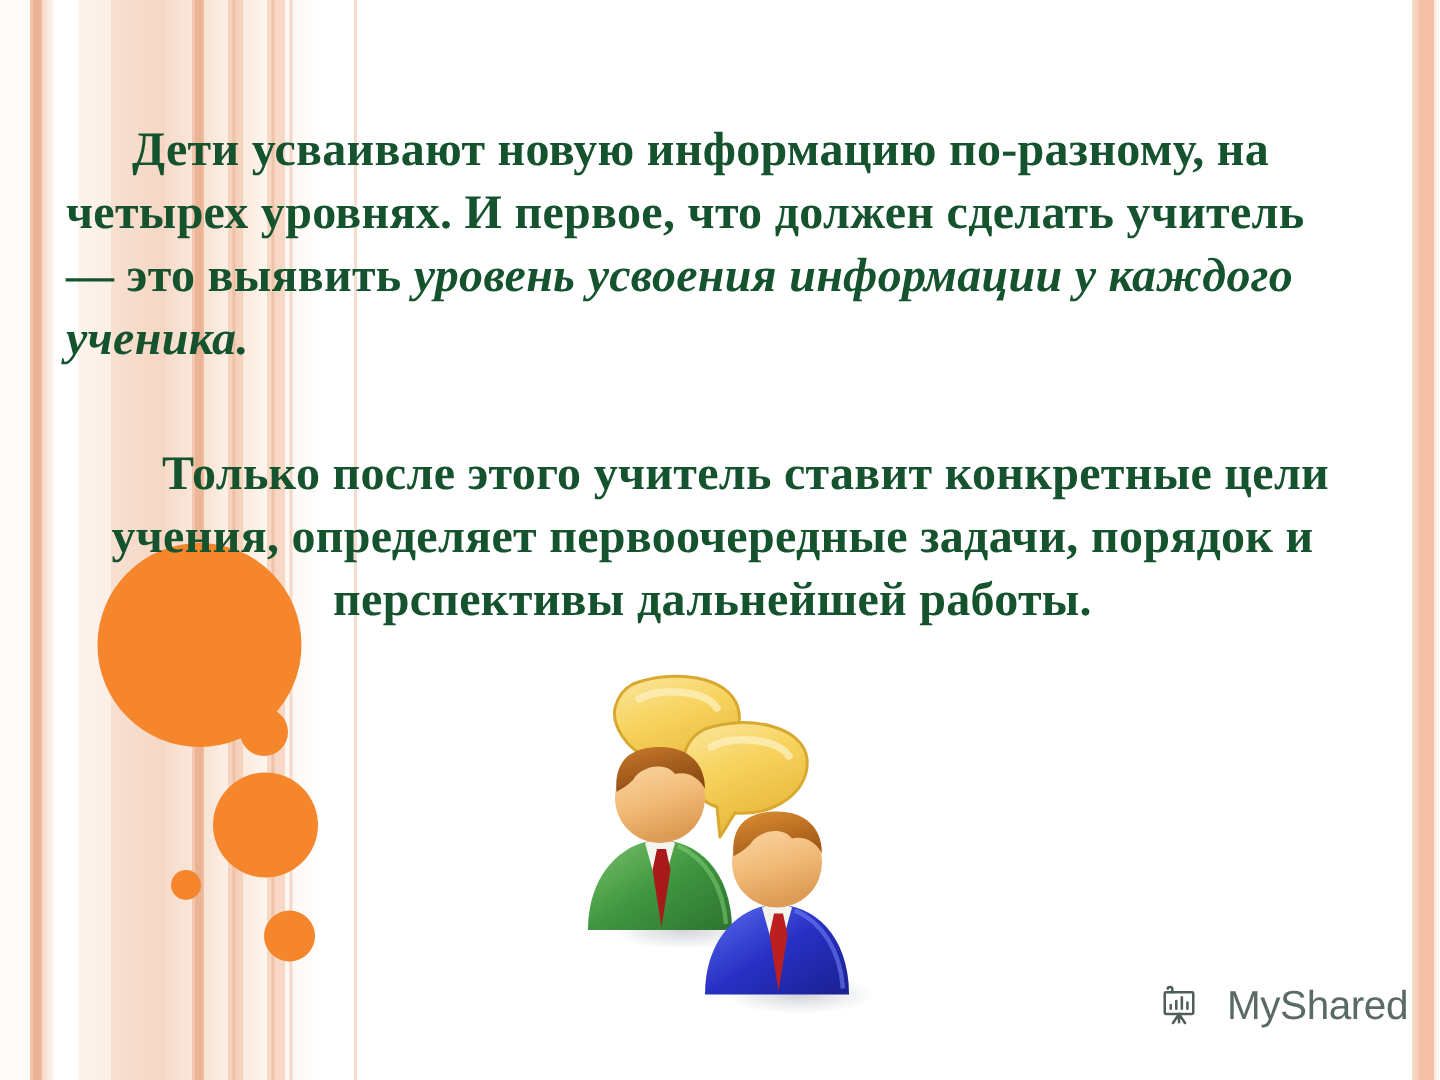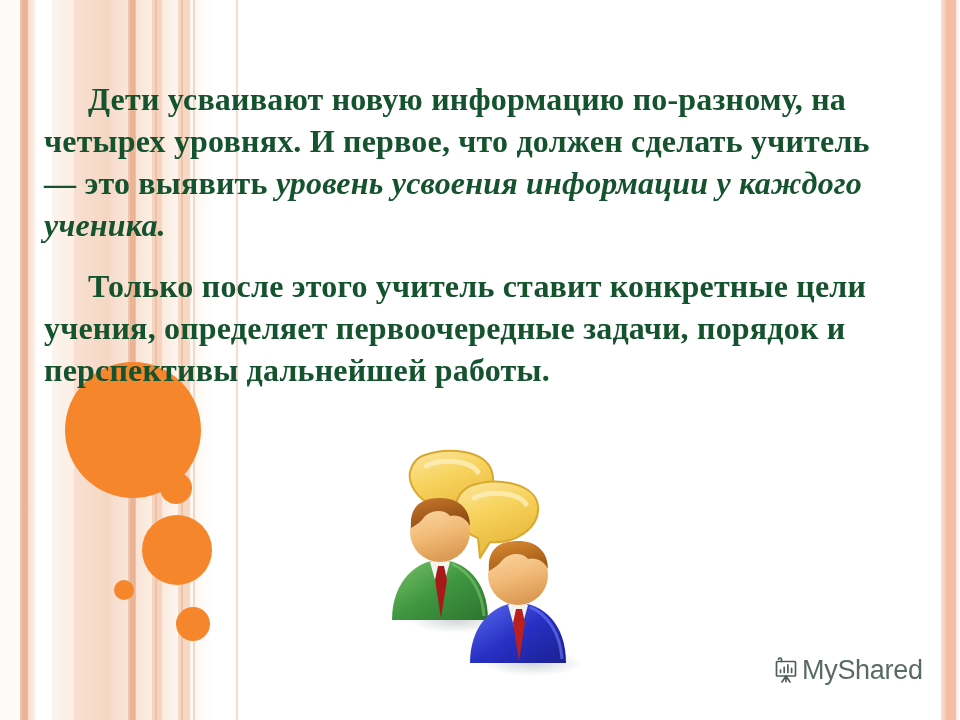--- a/index.html
+++ b/index.html
@@ -84,21 +84,22 @@
     color: #14532d;
     font-family: "Liberation Serif", serif;
     font-weight: bold;
     font-size: 32px;
     line-height: 42px;
     margin: 0;
     letter-spacing: 0.2px;
     text-indent: 44px;
   }
   .para.p2 {
-    margin-top: 19px;
+    margin-top: 48px;
+    text-align: center;
   }
   .ital {
     font-style: italic;
   }
 
   
   .people {
     position: absolute;
     left: 378px;
     top: 448px;
@@ -107,21 +108,21 @@
   }
   .people svg { display: block; }
 
   
   .logo {
     position: absolute;
     left: 772px;
     top: 655px;
     display: flex;
     align-items: center;
-    gap: 0;
+    gap: 16px;
   }
   .logo-icon { width: 30px; height: 30px; display: block; }
   .logo-text {
     color: #5a6b63;
     font-family: "Liberation Sans", sans-serif;
     font-size: 27px;
     font-weight: normal;
     letter-spacing: -0.3px;
     line-height: 1;
   }

